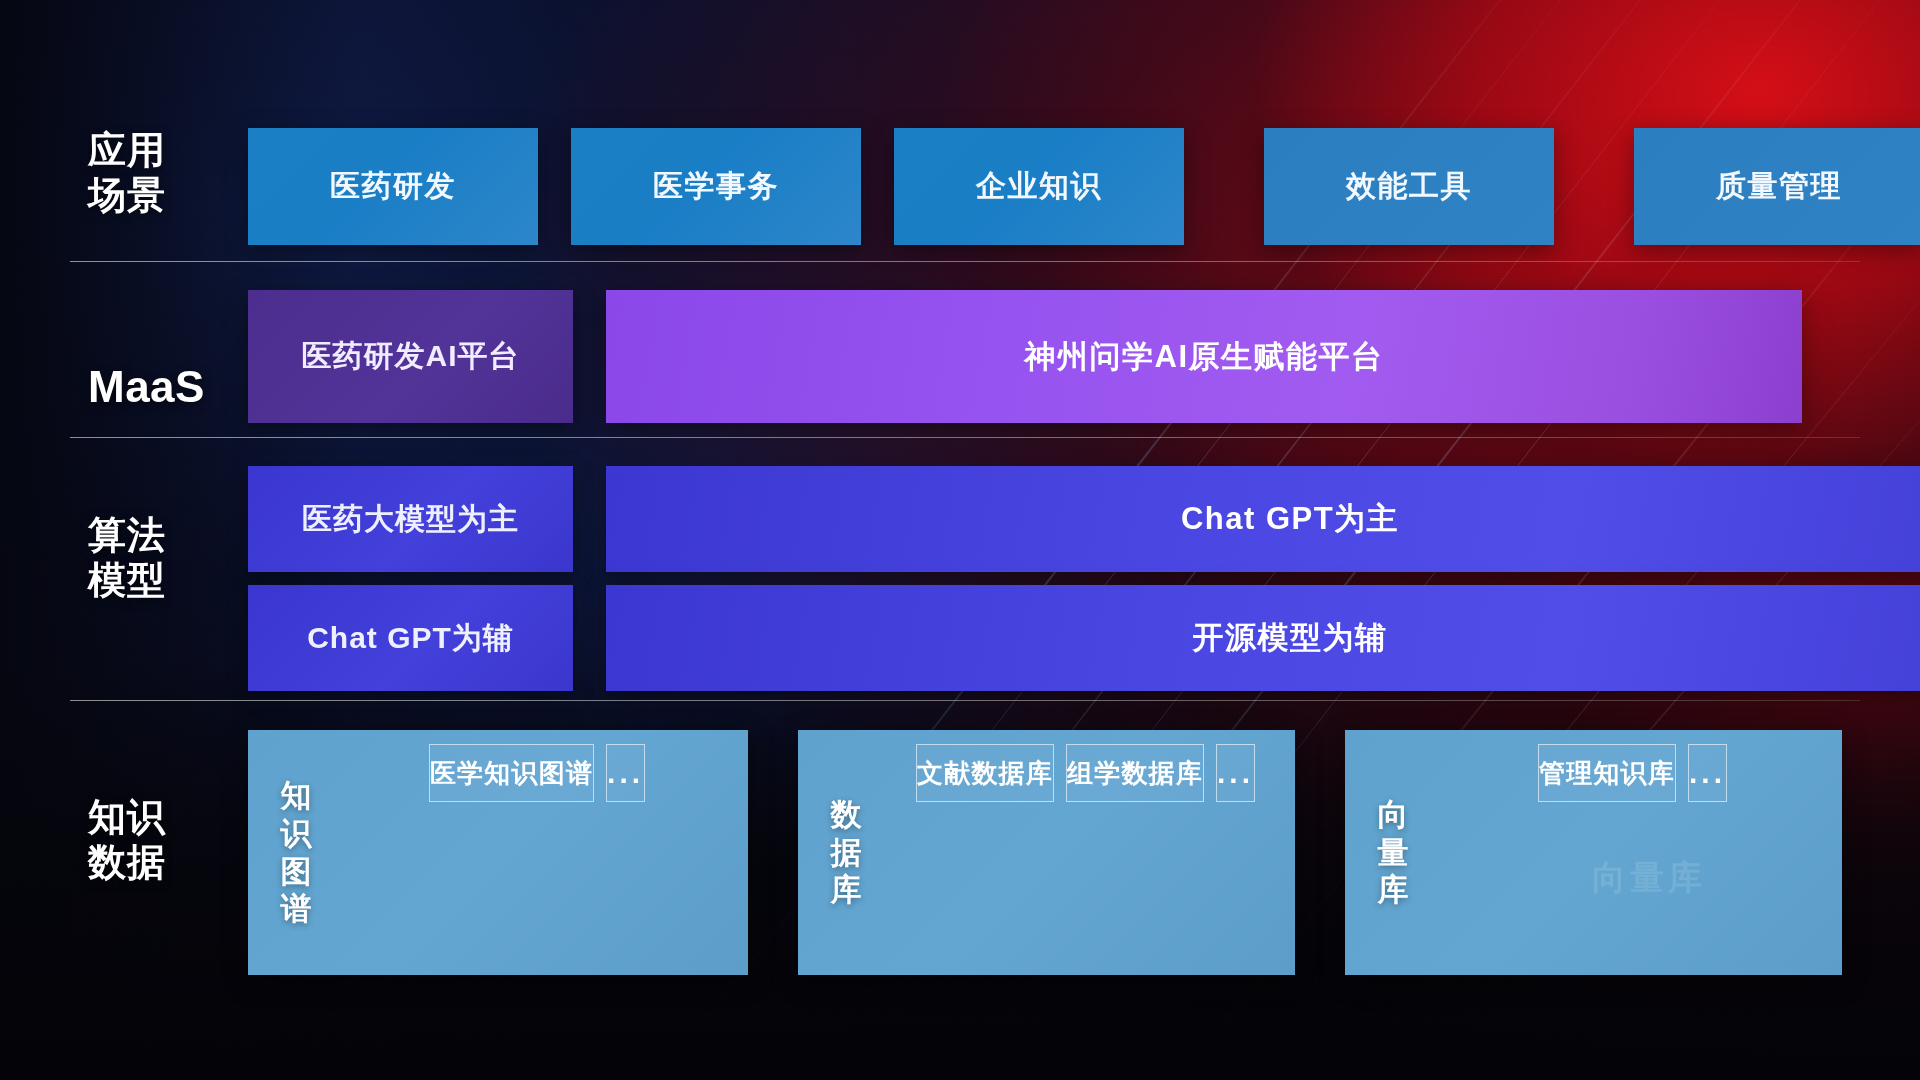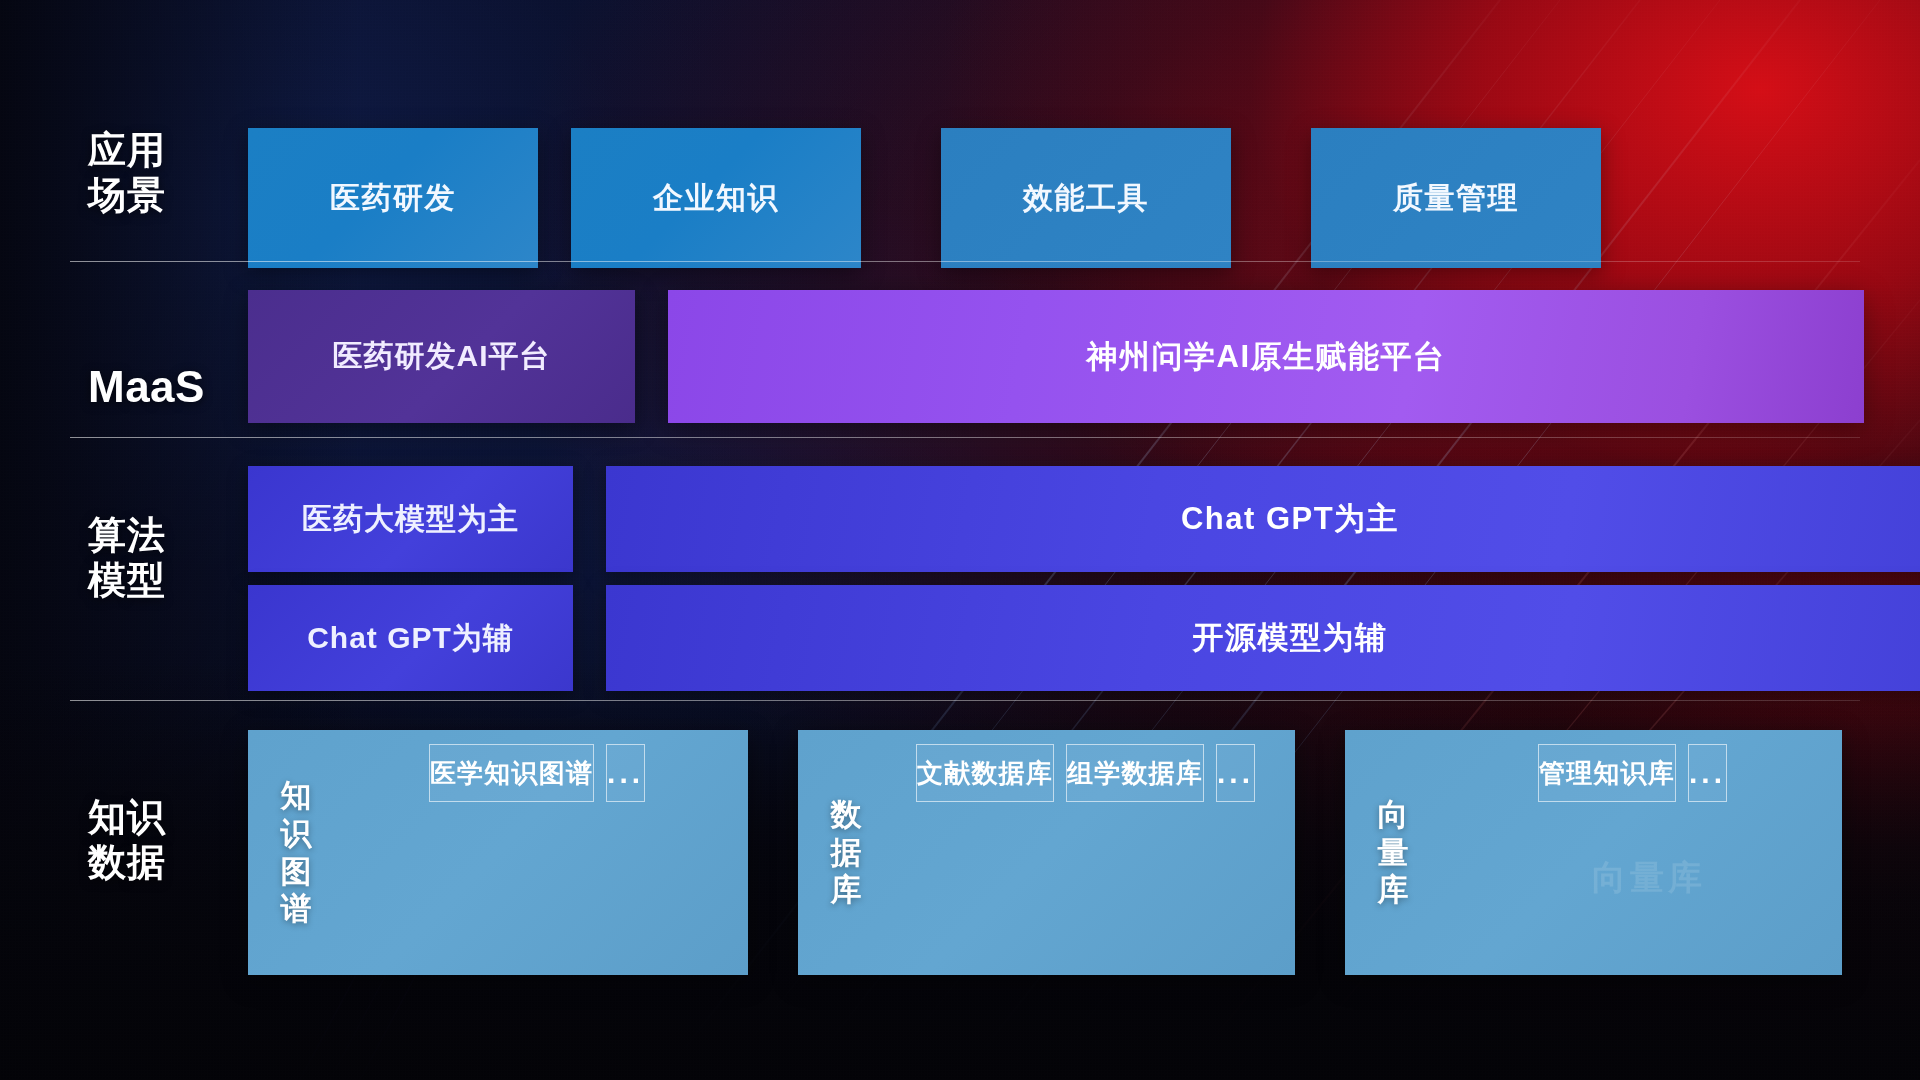--- a/index.html
+++ b/index.html
@@ -50,32 +50,32 @@
   .row-label.latin { font-size:44px; letter-spacing:0.5px; }
 
   .divider {
     position:absolute; left:70px; right:60px; height:1px;
     background:linear-gradient(90deg, rgba(255,255,255,.55) 0%, rgba(255,255,255,.40) 55%, rgba(255,255,255,.14) 100%);
   }
 
   
   .apps { position:absolute; left:248px; top:128px; display:flex; gap:33px; }
   .app-card {
-    width:290px; height:140px;
+    width:290px; height:117px;
     display:flex; align-items:center; justify-content:center;
     background:linear-gradient(135deg, #1b7fc4 0%, #1a7ec6 45%, #2d86c9 100%);
     color:#f2f8ff; font-size:30px; font-weight:bold; letter-spacing:1.5px;
     box-shadow:0 6px 22px rgba(0,0,0,.38);
   }
   .app-card.tint-r  { background:linear-gradient(135deg, #2b7fc0 0%, #2f83c4 100%);margin-left:47px; }
 
   
   .maas-row { position:absolute; left:248px; top:290px; display:flex; gap:33px; }
   .maas-left {
-    width:387px; height:133px; display:flex; align-items:center; justify-content:center;
+    width:325px; height:133px; display:flex; align-items:center; justify-content:center;
     background:linear-gradient(135deg, #4b2e8e 0%, #523398 55%, #4a2c8c 100%);
     color:#f1ecff; font-size:30px; font-weight:bold; letter-spacing:1px;
     box-shadow:0 6px 22px rgba(0,0,0,.38);
   }
   .maas-right {
     width:1196px; height:133px; display:flex; align-items:center; justify-content:center;
     background:linear-gradient(100deg, #8b47e8 0%, #9552ef 30%, #a25bf0 62%, #9b4fe0 85%, #8c3fcf 100%);
     color:#ffffff; font-size:31px; font-weight:bold; letter-spacing:1.5px;
     box-shadow:0 6px 26px rgba(0,0,0,.35);
   }
@@ -175,20 +175,21 @@
 
   <div class="content">
 
     <div class="row-label" style="top:128px;">
       <div>应用</div>
       <div>场景</div>
     </div>
 
     <div class="apps">
       <div class="app-card">医药研发</div>
+      <div class="app-card">医学事务</div>
       <div class="app-card">企业知识</div>
       <div class="app-card tint-r">效能工具</div>
       <div class="app-card tint-r">质量管理</div>
     </div>
 
     <div class="divider" style="top:261px;"></div>
 
     <div class="row-label latin" style="top:345px;margin-top:16px;">MaaS</div>
 
     <div class="maas-row">

